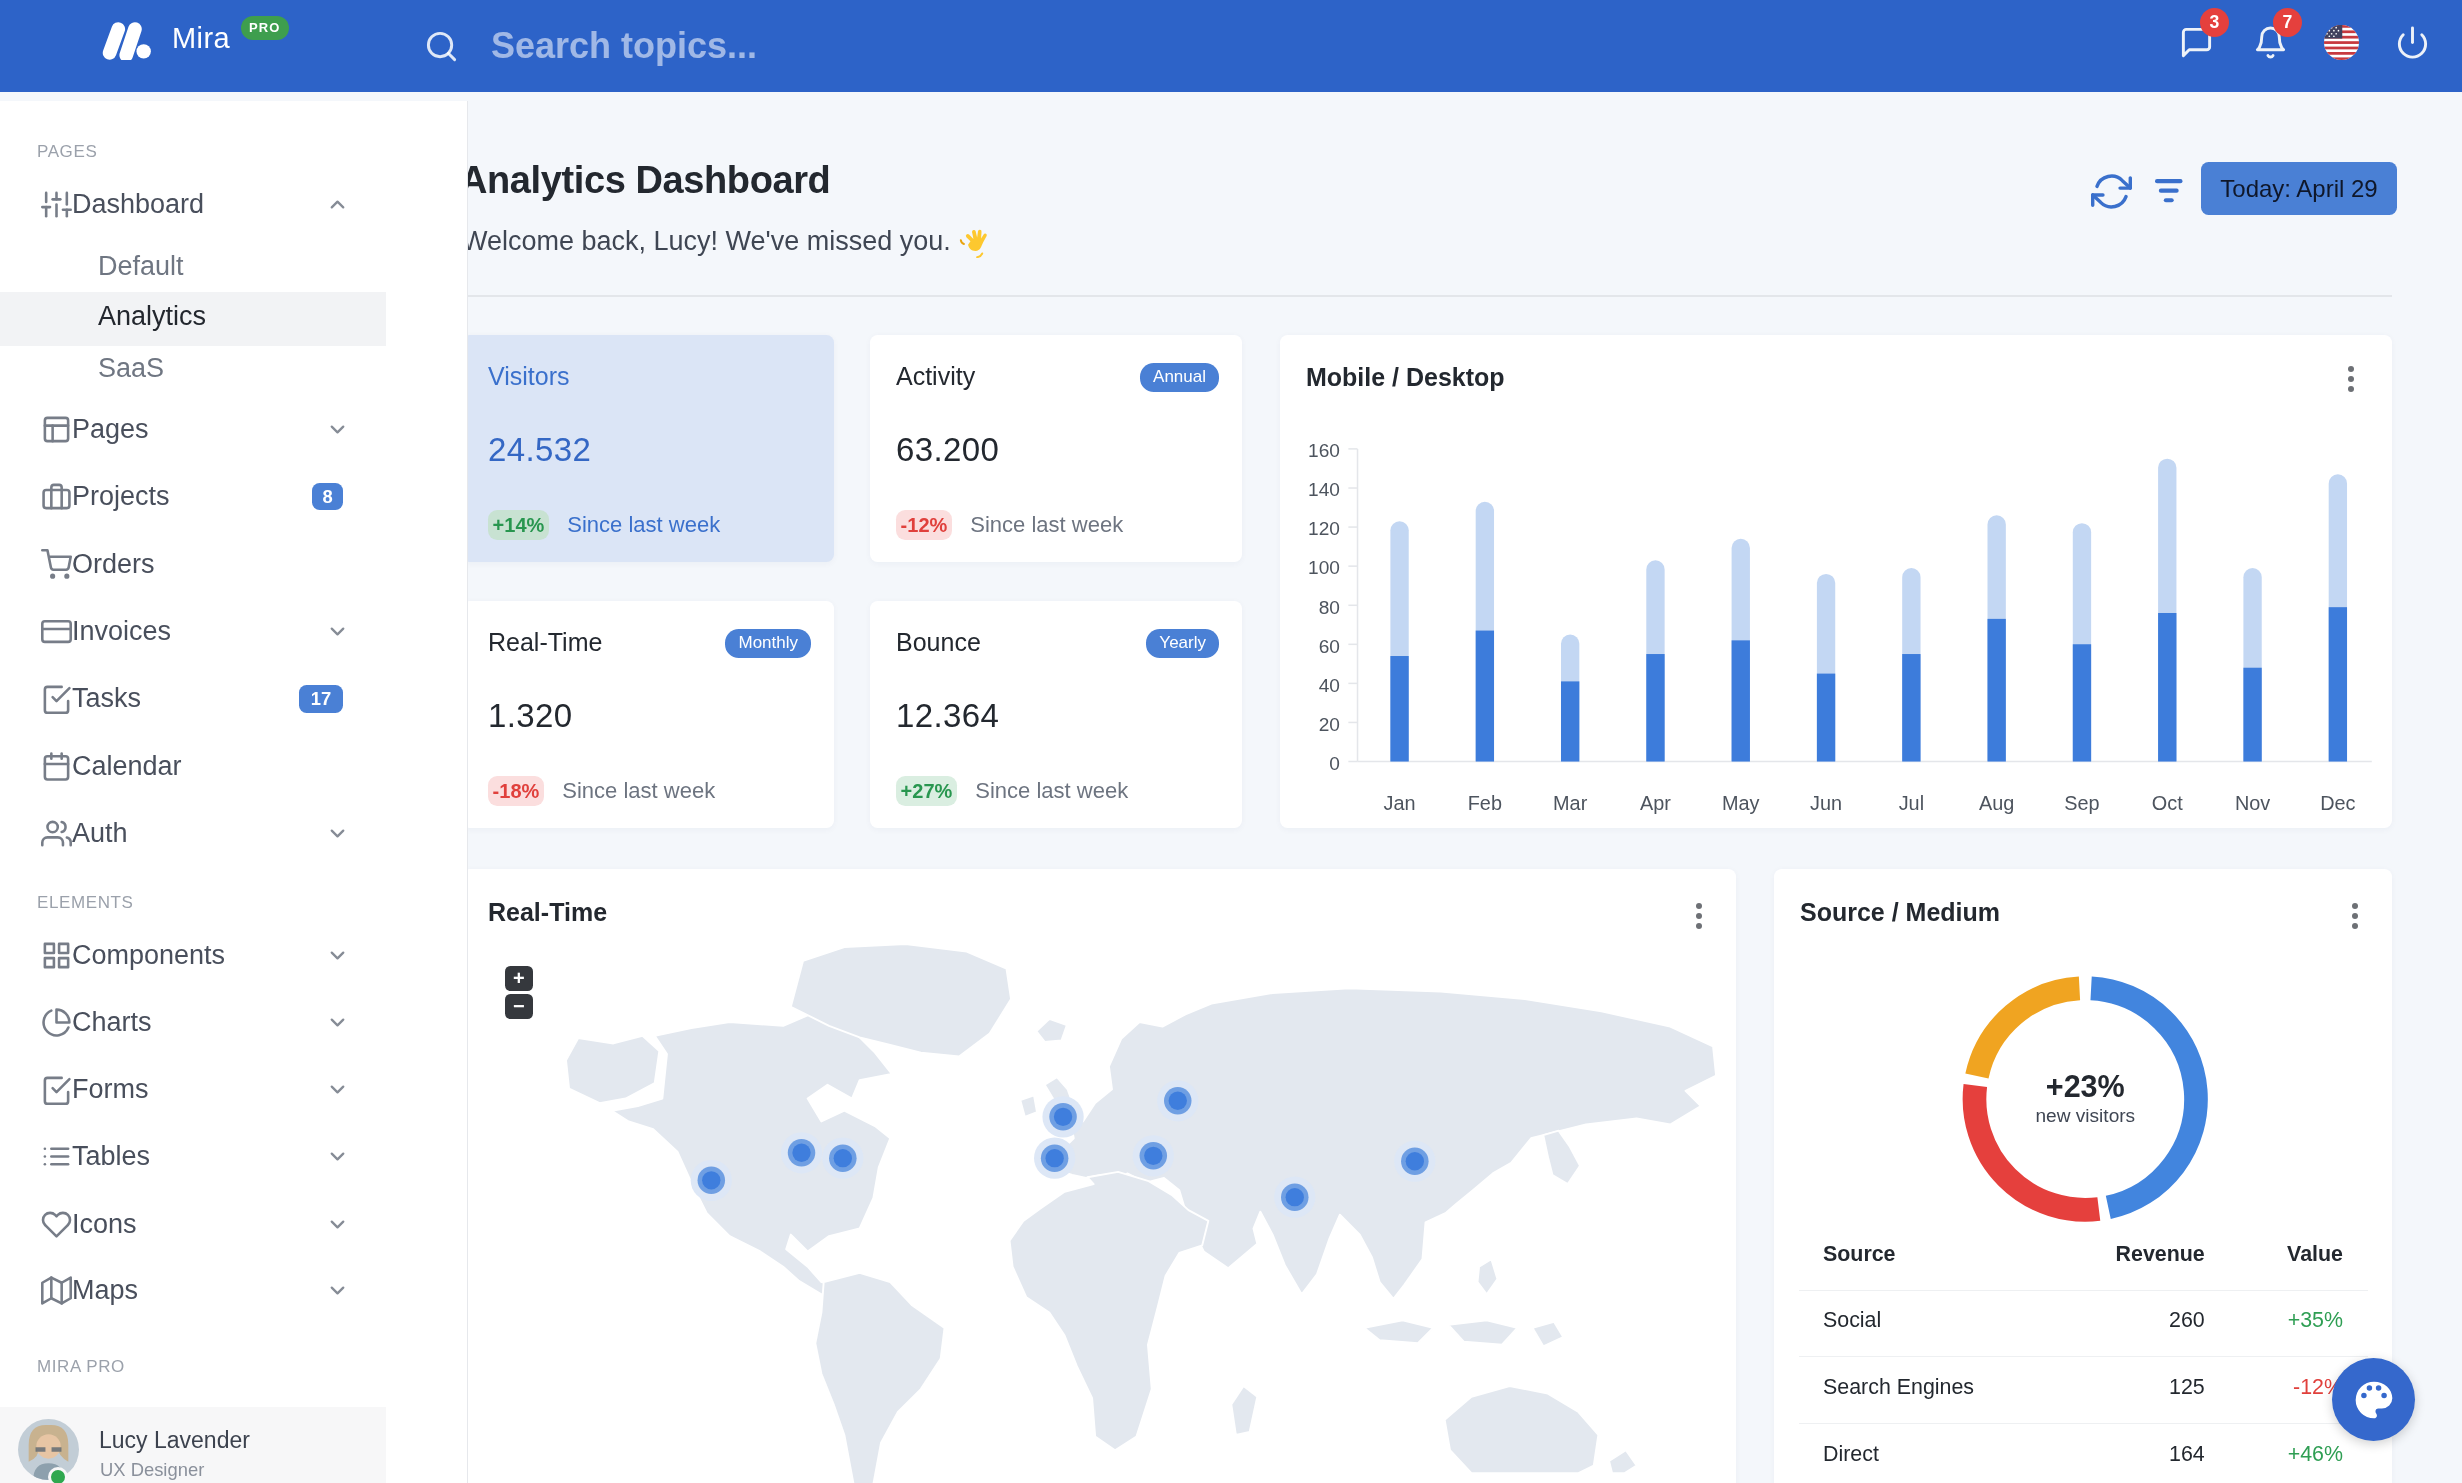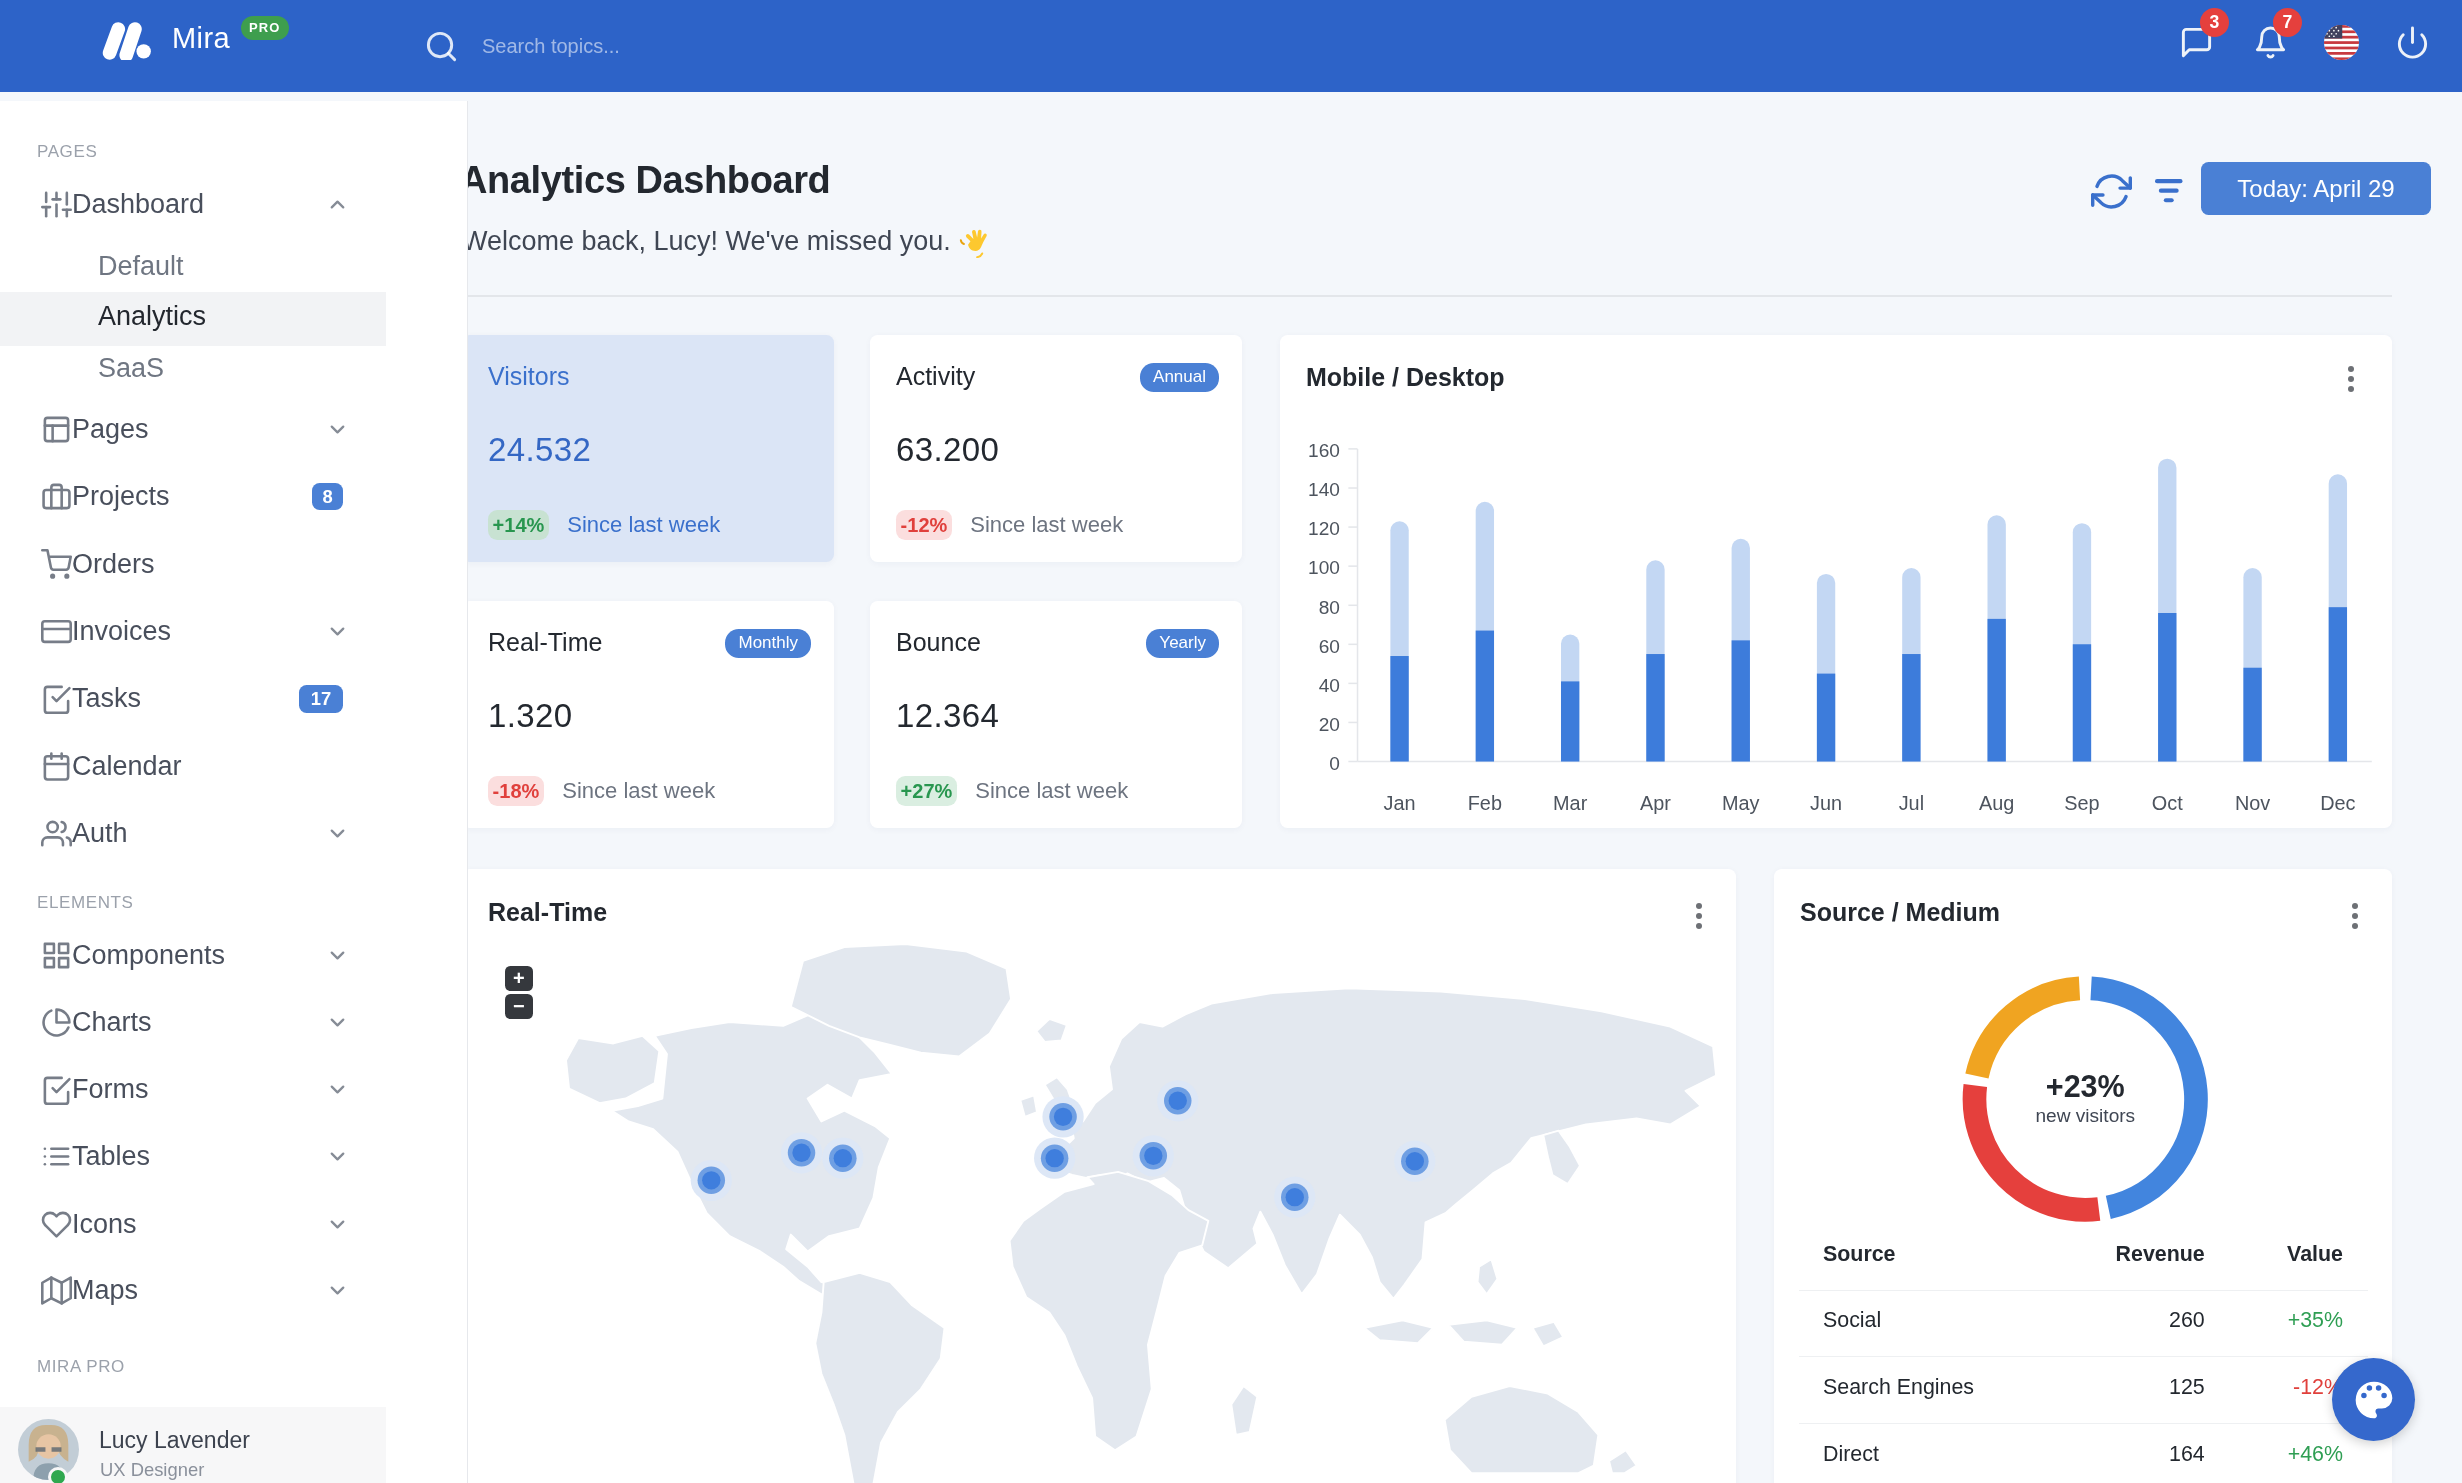--- a/index.html
+++ b/index.html
@@ -6,41 +6,41 @@
 html,body { width:2462px; height:1484px; overflow:hidden; }
 body { font-family:"Liberation Sans", sans-serif; background:#f4f7fb; position:relative; }
 .abs { position:absolute; }
 svg { display:block; }
 
 .navbar { position:absolute; left:0; top:0; width:2462px; height:92px; background:#2d63c8; z-index:5; }
 .brand { position:absolute; left:102px; top:17px; display:flex; align-items:center; }
 .brandname { color:#fff; font-size:29px; font-weight:500; margin-left:20px; letter-spacing:0.4px; }
 .probadge { margin-left:10.7px; background:#3e9e4e; color:#fff; font-size:13px; font-weight:700; letter-spacing:1.1px; padding:4.6px 8.4px; border-radius:12px; position:relative; top:-10.7px;}
 .searchwrap { position:absolute; left:424px; top:0; height:92px; display:flex; align-items:center; }
-.searchph { color:rgba(255,255,255,.55); font-size:20px; margin-left:23px; }
+.searchph { color:rgba(255,255,255,.55); font-size:36px; margin-left:32px;font-weight:bold; }
 .nbicon { position:absolute; top:0; }
 .nbadge { position:absolute; background:#e5403d; color:#fff; border-radius:50%; width:29px; height:29px; font-size:17.6px; font-weight:600; display:flex; align-items:center; justify-content:center; }
 
 .sidebar { position:absolute; left:0; top:101px; width:468px; height:1392px; background:#ffffff; border-right:1.5px solid #e6e8ec; z-index:4; }
 .slabel { position:absolute; left:37px; color:#9ba1ab; font-size:17px; letter-spacing:0.6px; font-weight:400; }
 .sitem { position:absolute; left:0; width:386px; height:67px; display:flex; align-items:center; }
 .sitem .ic { margin-left:41px; width:31px; height:31px; color:#777d88; flex:none;}
 .sitem .tx { font-size:27px; color:#494f5c; }
 .sub .tx { margin-left:98px; color:#6f7682; }
 .sub.active .tx { color:#23272e; }
 .activebg { position:absolute; left:0; top:191px; width:386px; height:54px; background:#f2f3f5; }
 .chev { position:absolute; right:37px; color:#868c96; }
 .sbadge { position:absolute; right:43px; background:#4a80d5; color:#fff; font-size:18.4px; font-weight:600; border-radius:7.6px; display:flex; align-items:center; justify-content:center; }
 .sfooter { position:absolute; left:0; top:1306px; width:386px; height:86px; background:#f7f7f8; }
 
 .content { position:absolute; left:389px; top:92px; width:2073px; height:1392px; }
 .h1 { position:absolute; left:71px; top:67px; font-size:38px; font-weight:700; color:#23282f; letter-spacing:-0.4px;}
 .welcome { position:absolute; left:73px; top:132px; font-size:27px; color:#3f4653; display:flex; align-items:center;}
 .hr { position:absolute; left:73px; top:203px; width:1930px; height:1.5px; background:#e3e6ea; }
-.todaybtn { position:absolute; left:1812px; top:70px; width:230px; height:53px; background:#4a80d5; border-radius:7.6px; color:#ffffff; font-size:24px; display:flex; align-items:center; justify-content:center; }
+.todaybtn { position:absolute; left:1812px; top:70px; width:196px; height:53px; background:#4a80d5; border-radius:7.6px; color:#0f172a; font-size:24px; display:flex; align-items:center; justify-content:center; }
 .card { position:absolute; background:#fff; border-radius:7.6px; box-shadow:0 1.5px 6.1px rgba(30,50,90,.04); }
 .ctitle { position:absolute; left:26px; font-size:25px; font-weight:700; color:#23282f; }
 .kebab { position:absolute; width:6.1px; color:#9aa0a8; }
 .kebab i { display:block; width:6.1px; height:6.1px; border-radius:50%; background:#6d7075; margin-bottom:3.8px; }
 .statnum { position:absolute; left:26px; top:96px; font-size:33px; font-weight:500; color:#23282f; letter-spacing:0.4px;}
 .pillbadge { position:absolute; top:27.5px; background:#4a80d5; color:#fff; font-size:17px; border-radius:13.8px; padding:4.6px 13px; }
 .chgrow { position:absolute; left:26px; top:173px; height:34px; display:flex; align-items:center; font-size:20px; }
 .chg { font-weight:700; border-radius:9.2px; padding:3.8px 4.6px; min-width:49px; text-align:center; }
 .chg.up { color:#28964f; background:#daeee1; }
 .chg.down { color:#e0403c; background:#fbdede; }

